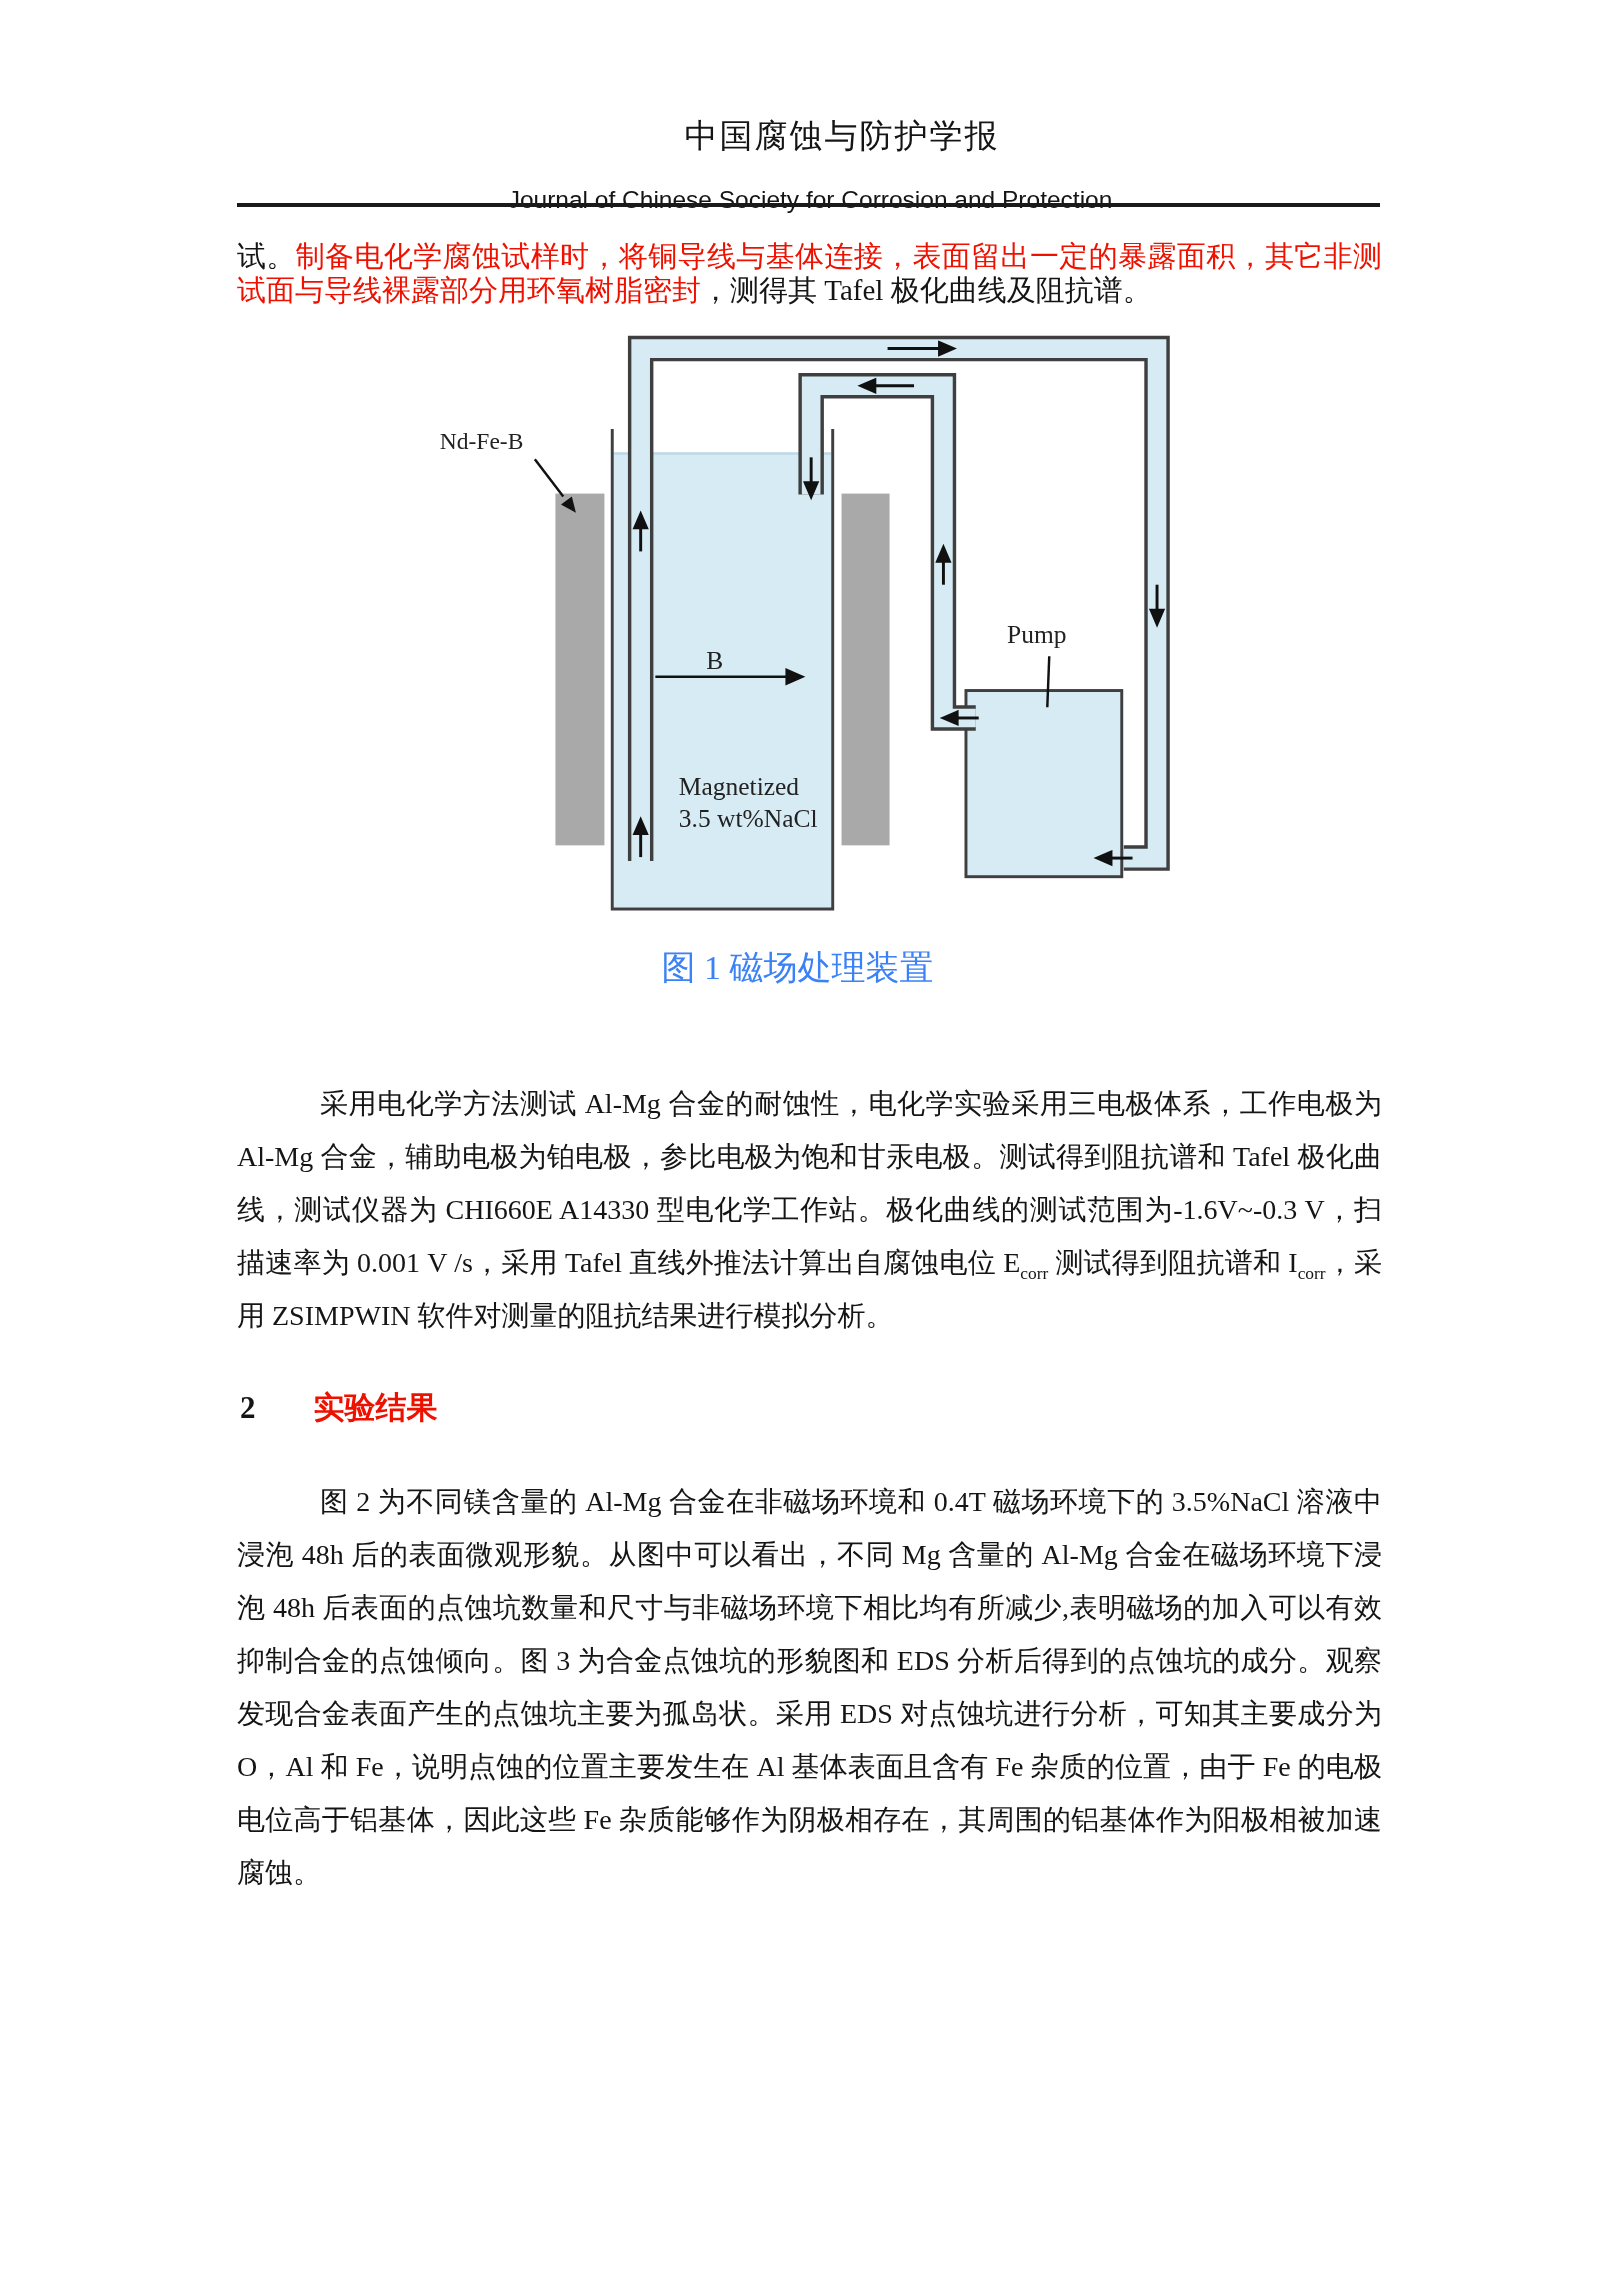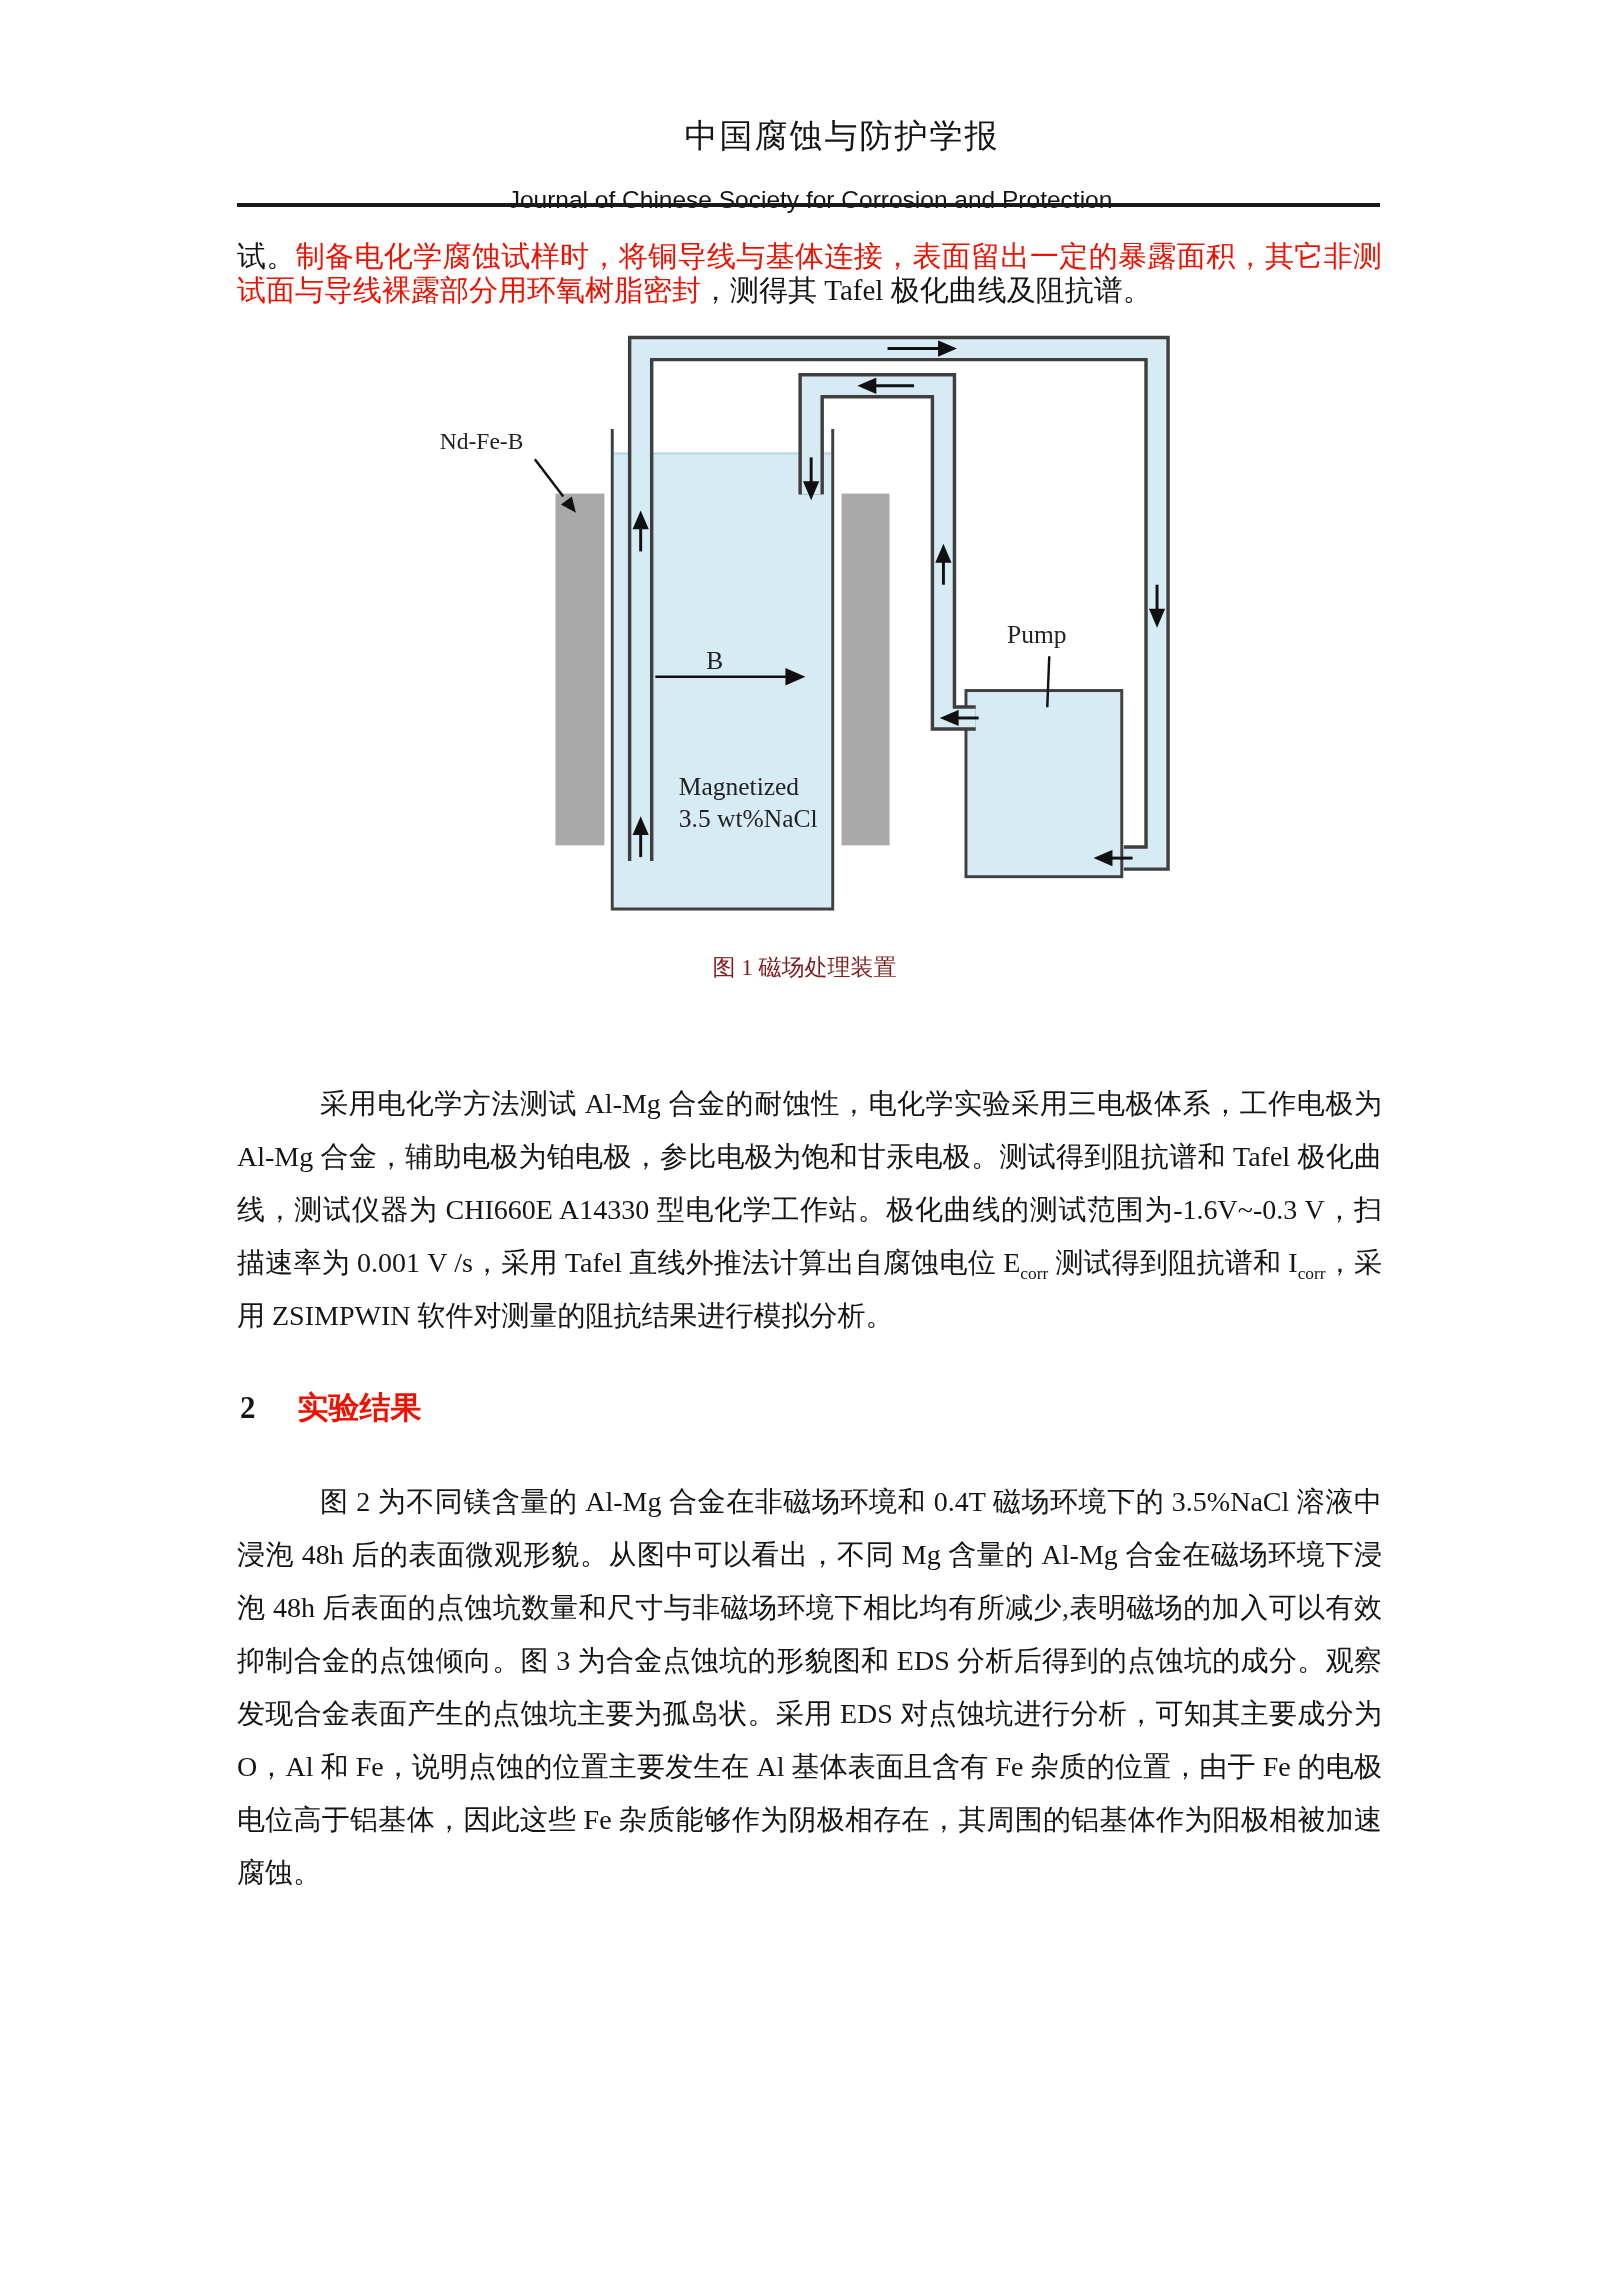--- a/index.html
+++ b/index.html
@@ -37,32 +37,32 @@
   }
   .para-intro{ top:210px; font-size:29px; line-height:34px; }
   .para-methods{ top:1049px; text-indent:83px; }
   .para-results{ top:1447px; text-indent:83px; }
   .red{ color:var(--red); }
   sub{ font-size:0.62em; line-height:0; }
   .figure-wrap{
     position:absolute; top:328px; left:412px; width:765px; height:583px;
   }
   .caption{
-    position:absolute; left:233px; width:1143px;
-    text-align:center; font-size:23px; line-height:41px; color:#7f1d1d;
+    position:absolute; left:226px; width:1143px;
+    text-align:center; font-size:34px; line-height:41px; color:#3b82f6;
   }
   .caption-zh{ top:947px; }
   .caption-en{ top:988px; }
   .section-heading{
     position:absolute; top:1388px; left:240px;
     font-size:31px; font-weight:bold; line-height:39px;
     font-family:"Liberation Serif",serif;
   }
   .section-heading .num{ color:#151515; }
-  .section-heading .ttl{ color:var(--red); margin-left:42px; }
+  .section-heading .ttl{ color:var(--red); margin-left:58px; }
   svg text{ font-family:"Liberation Serif",serif; fill:#222; }
 </style>
 </head>
 <body>
 
 <div class="page">
 
   <div class="title-zh">中国腐蚀与防护学报</div>
   <div class="title-en">Journal of Chinese Society for Corrosion and Protection</div>
   <div class="header-rule"></div>

